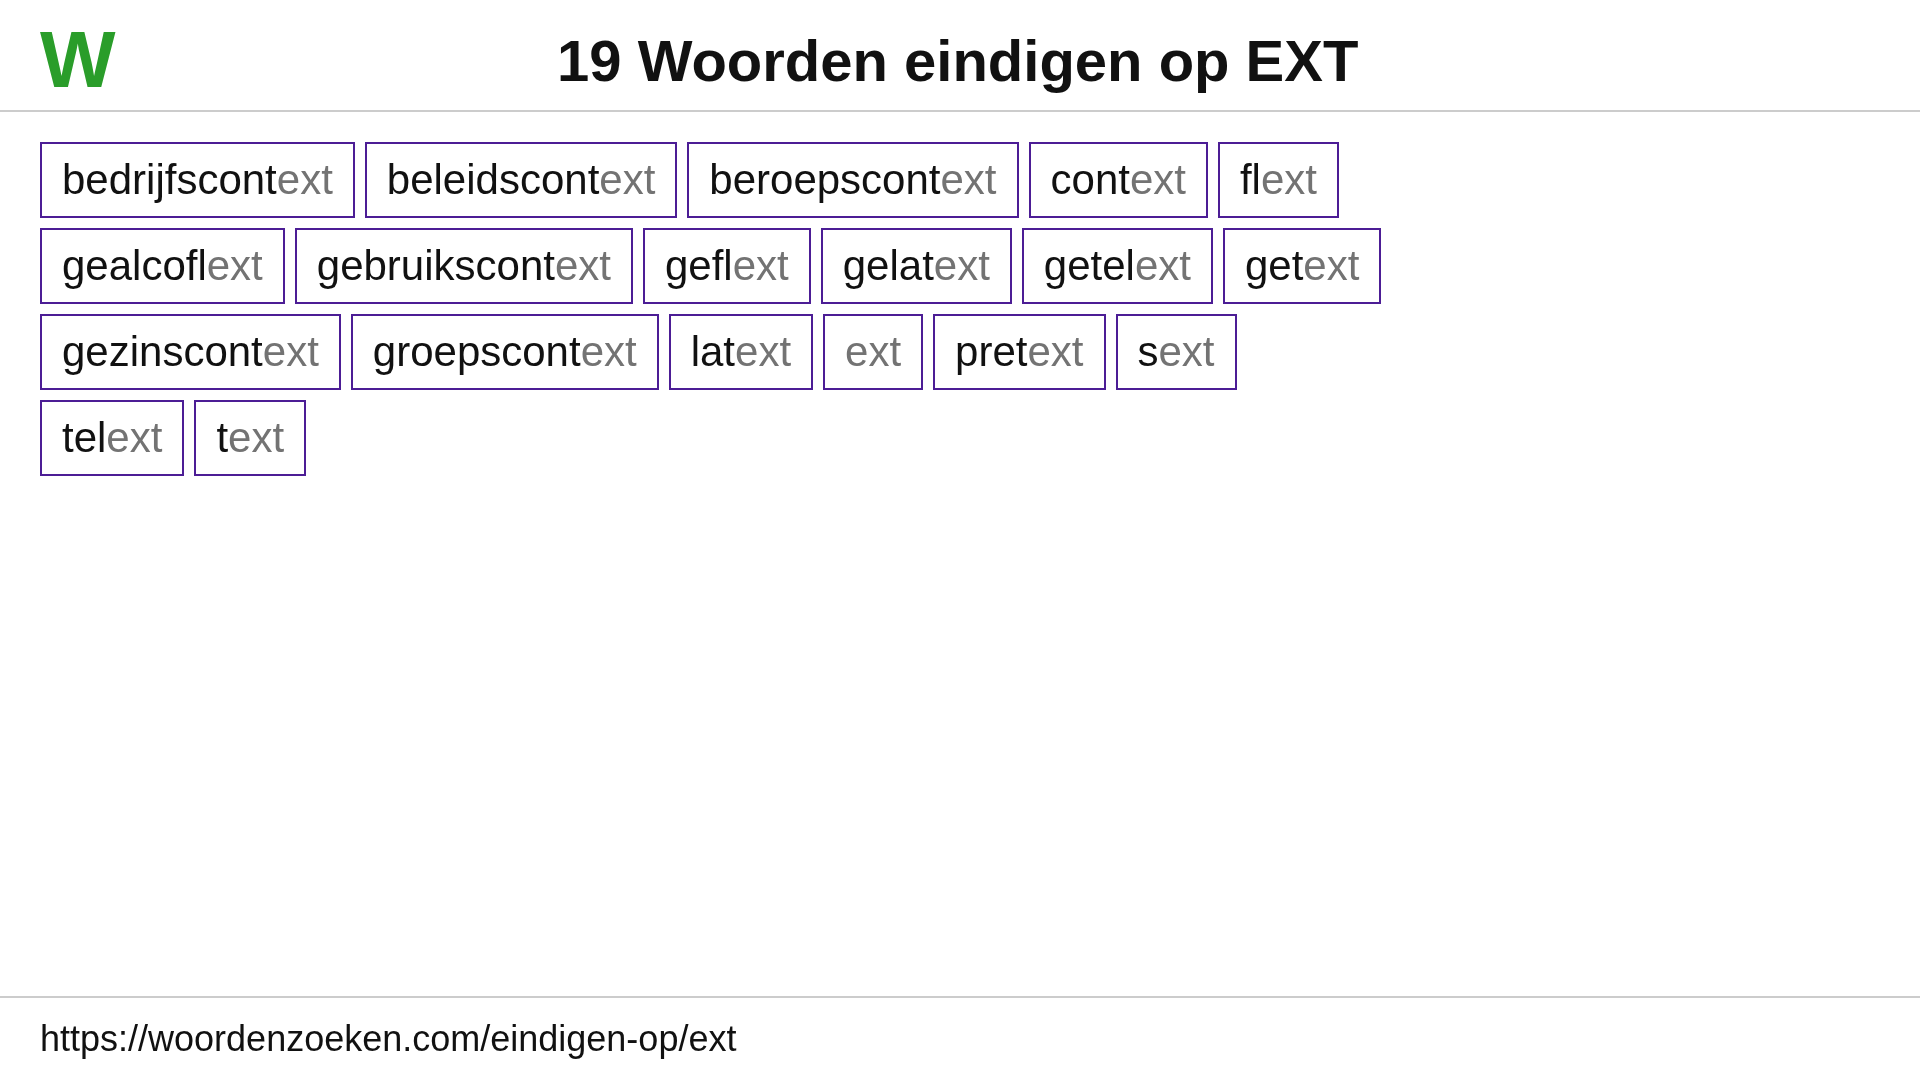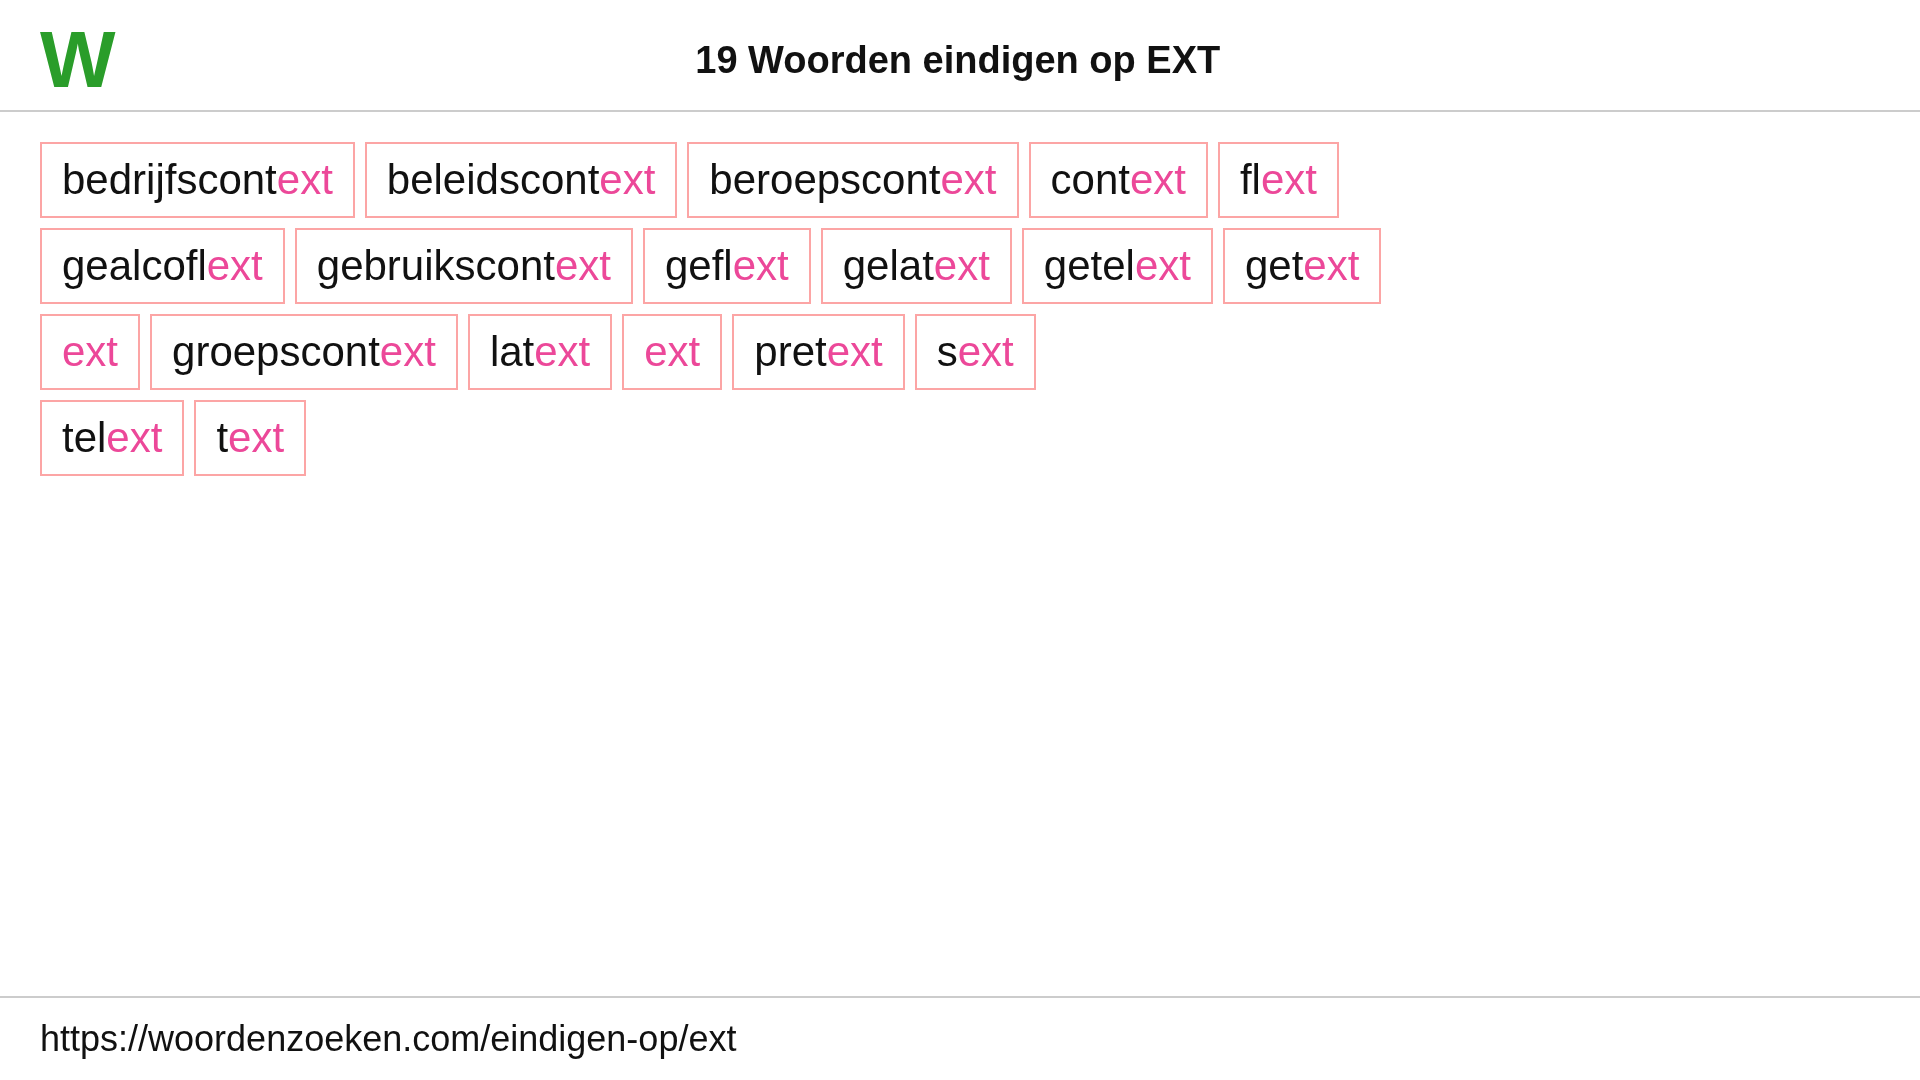--- a/index.html
+++ b/index.html
@@ -26,21 +26,21 @@
 
     .logo {
       font-size: 80px;
       font-weight: bold;
       color: #2a9d2a;
       margin-right: 40px;
       line-height: 1;
     }
 
     .title {
-      font-size: 38px;
+      font-size: 58px;
       font-weight: bold;
       color: #111111;
       flex: 1;
       text-align: center;
       margin-right: 120px;
     }
 
     .content {
       flex: 1;
       padding: 30px 40px;
@@ -54,34 +54,34 @@
       flex-wrap: nowrap;
       gap: 10px;
       align-items: center;
     }
 
     .word-row.centered {
       justify-content: flex-start;
     }
 
     .word-box {
-      border: 2px solid #fca5a5;
+      border: 2px solid #4c1d95;
       padding: 12px 20px;
       font-size: 42px;
       white-space: nowrap;
       display: inline-flex;
       align-items: center;
     }
 
     .word-base {
       color: #111111;
     }
 
     .word-suffix {
-      color: #ec4899;
+      color: #737373;
     }
 
     .footer {
       border-top: 2px solid #cccccc;
       padding: 20px 40px;
       font-size: 36px;
       color: #111111;
     }
   </style>
 </head>
@@ -139,20 +139,21 @@
         <span class="word-suffix">ext</span>
       </div>
       <div class="word-box">
         <span class="word-base">get</span>
         <span class="word-suffix">ext</span>
       </div>
     </div>
 
   <div class="word-row">
   <div class="word-box">
+        <span class="word-base">gezinscont</span>
         <span class="word-suffix">ext</span>
       </div>
       <div class="word-box">
         <span class="word-base">groepscont</span>
         <span class="word-suffix">ext</span>
       </div>
       <div class="word-box">
         <span class="word-base">lat</span>
         <span class="word-suffix">ext</span>
       </div>

